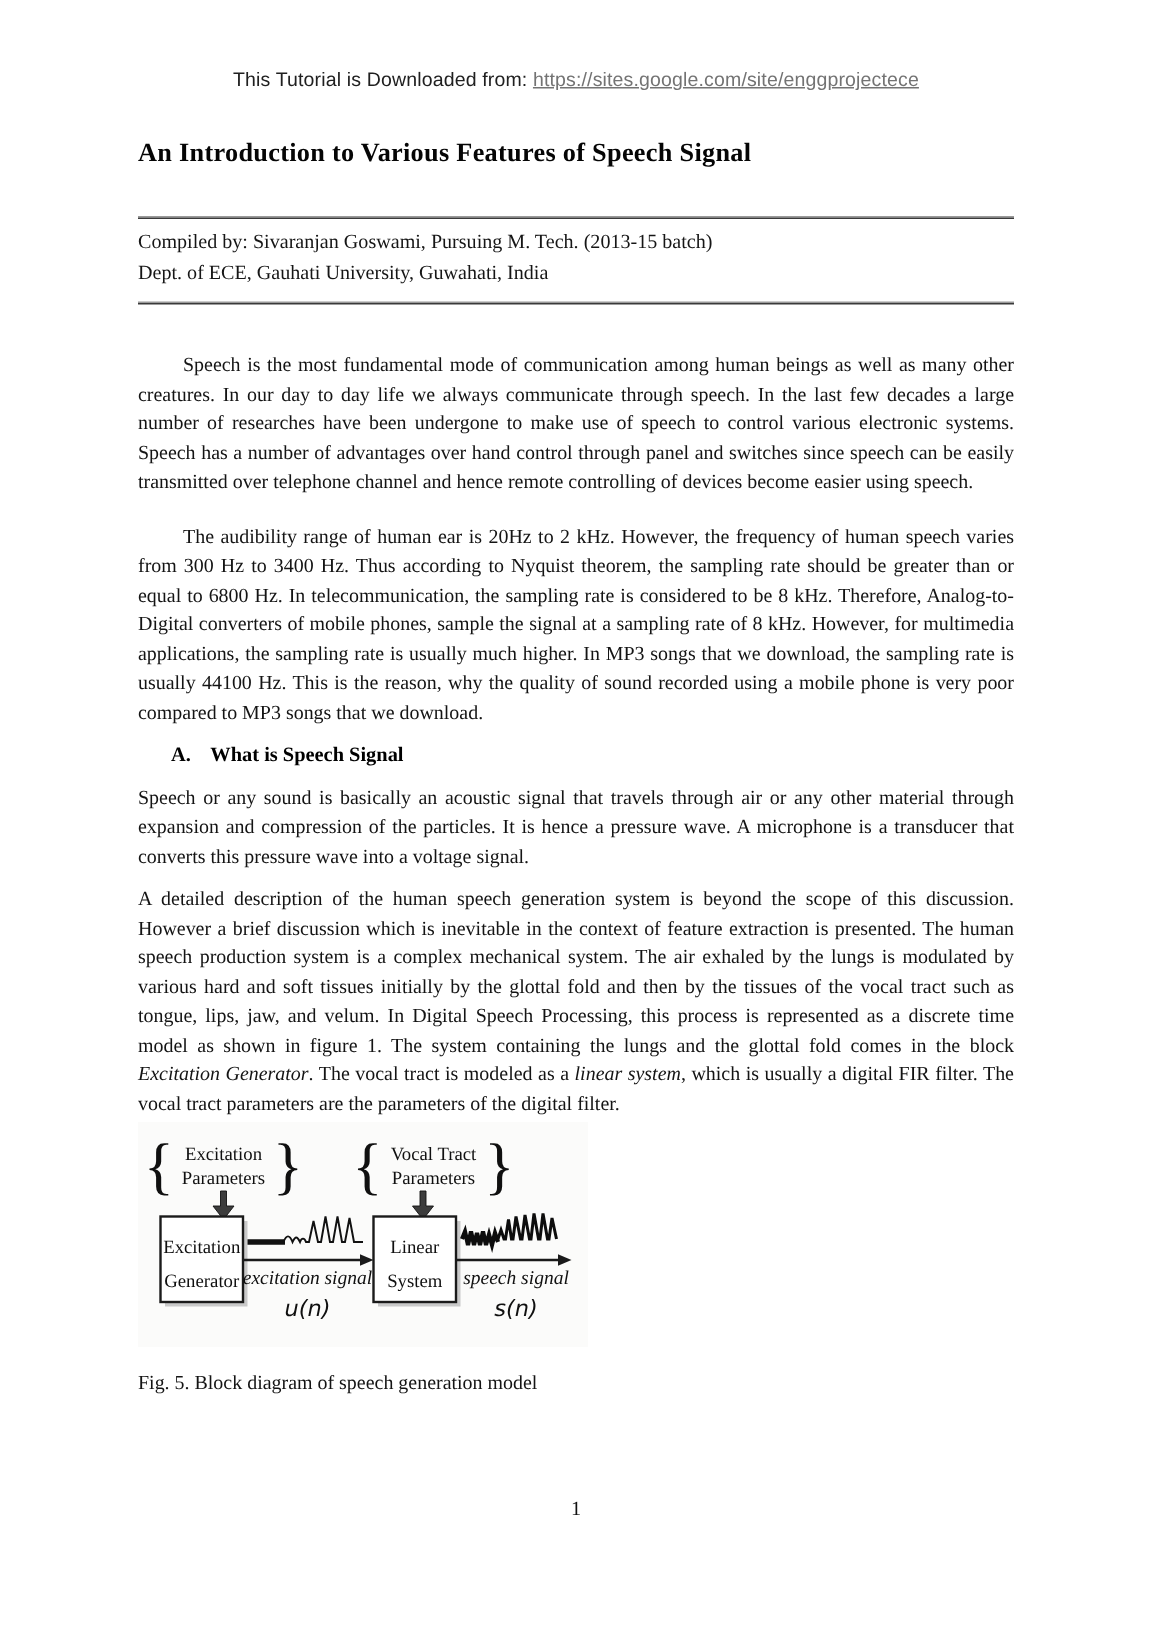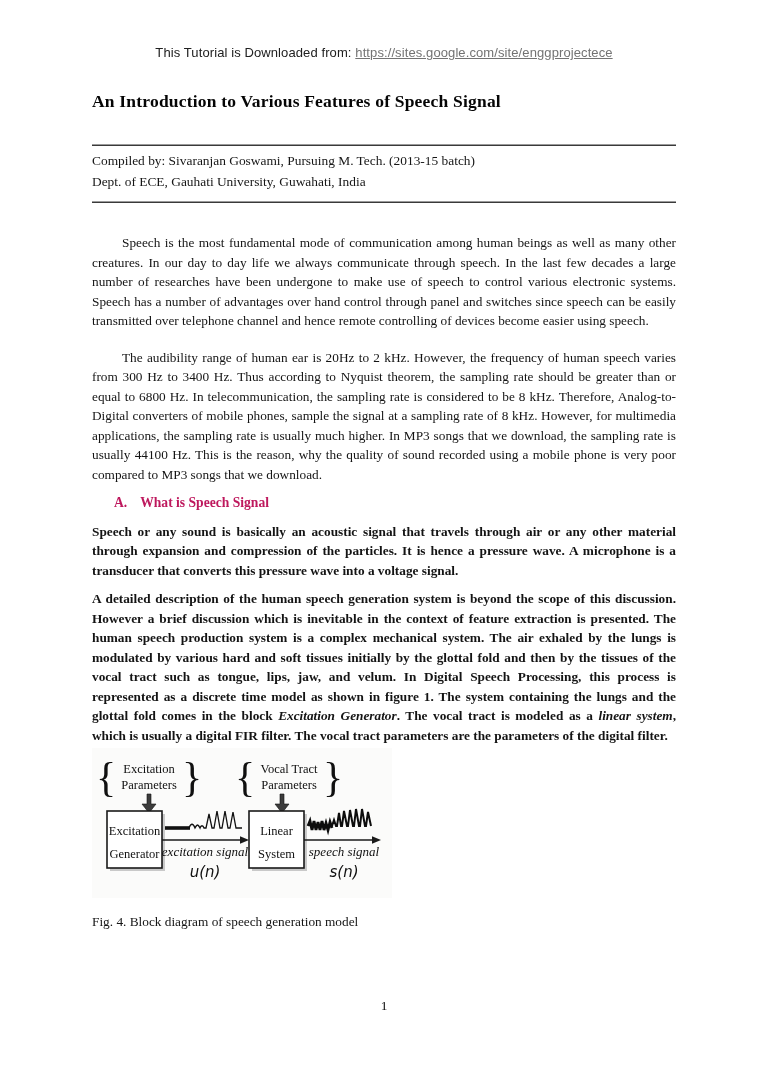--- a/index.html
+++ b/index.html
@@ -29,23 +29,23 @@
     margin-top: 32px; height: 2px;
     border-top: 1px solid #9a9a9a; border-bottom: 1px solid #3a3a3a;
   }
   .rule.r2 { margin-top: 9px; }
 
   .byline { margin-top: 4px; text-align: left; font-size: 13.4px; line-height: 21px; color: #161616; }
 
   .body-text { font-size: 13.3px; line-height: 19.5px; text-align: justify; color: #141414; }
   p.para { margin-top: 17px; }
   p.para.indent { text-indent: 30px; }
-  p.para.tight { margin-top: 9px; font-weight: bold; }
+  p.para.tight { margin-top: 9px; }
 
-  .section-heading { margin-top: 9px; margin-left: 22px; font-weight: bold; font-size: 13.6px; color: #be185d; }
+  .section-heading { margin-top: 9px; margin-left: 22px; font-weight: bold; font-size: 13.6px; color: #000000; }
   .section-heading .num { margin-right: 13px; }
 
   .figure-wrap { margin-top: 3px; }
   .figure-svg { background: #fbfbfa; display: block; }
 
   .fig-caption { margin-top: 16px; font-size: 13.3px; color: #141414; text-align: left; }
 
   .page-number {
     position: absolute; left: 0; right: 0; top: 998px;
     text-align: center; font-size: 13.5px; color: #111;
@@ -137,17 +137,17 @@
         <path d="M240,78 l2,-6 l2,6 l1,0 l2,-13 l2,13 l1,0 l2,-15 l3,15 l1,0 l2,-16 l3,16 l1,0 l2,-17 l3,17 l1,0 l2,-17 l3,17 l1,0 l2,-14 l3,14" stroke-width="2"></path>
       </g>
 
       <text class="svg-italic" x="113" y="108" font-size="13" text-anchor="middle">excitation signal</text>
       <text class="svg-sym" x="113" y="129" font-size="15" text-anchor="middle">u(n)</text>
       <text class="svg-italic" x="252" y="108" font-size="13" text-anchor="middle">speech signal</text>
       <text class="svg-sym" x="252" y="129" font-size="15" text-anchor="middle">s(n)</text>
     </svg>
   </div>
 
-  <div class="fig-caption">Fig. 4. Block diagram of speech generation model</div>
+  <div class="fig-caption">Fig. 5. Block diagram of speech generation model</div>
 
 </div>
 
 <div class="page-number">1</div>
 
 </body></html>

